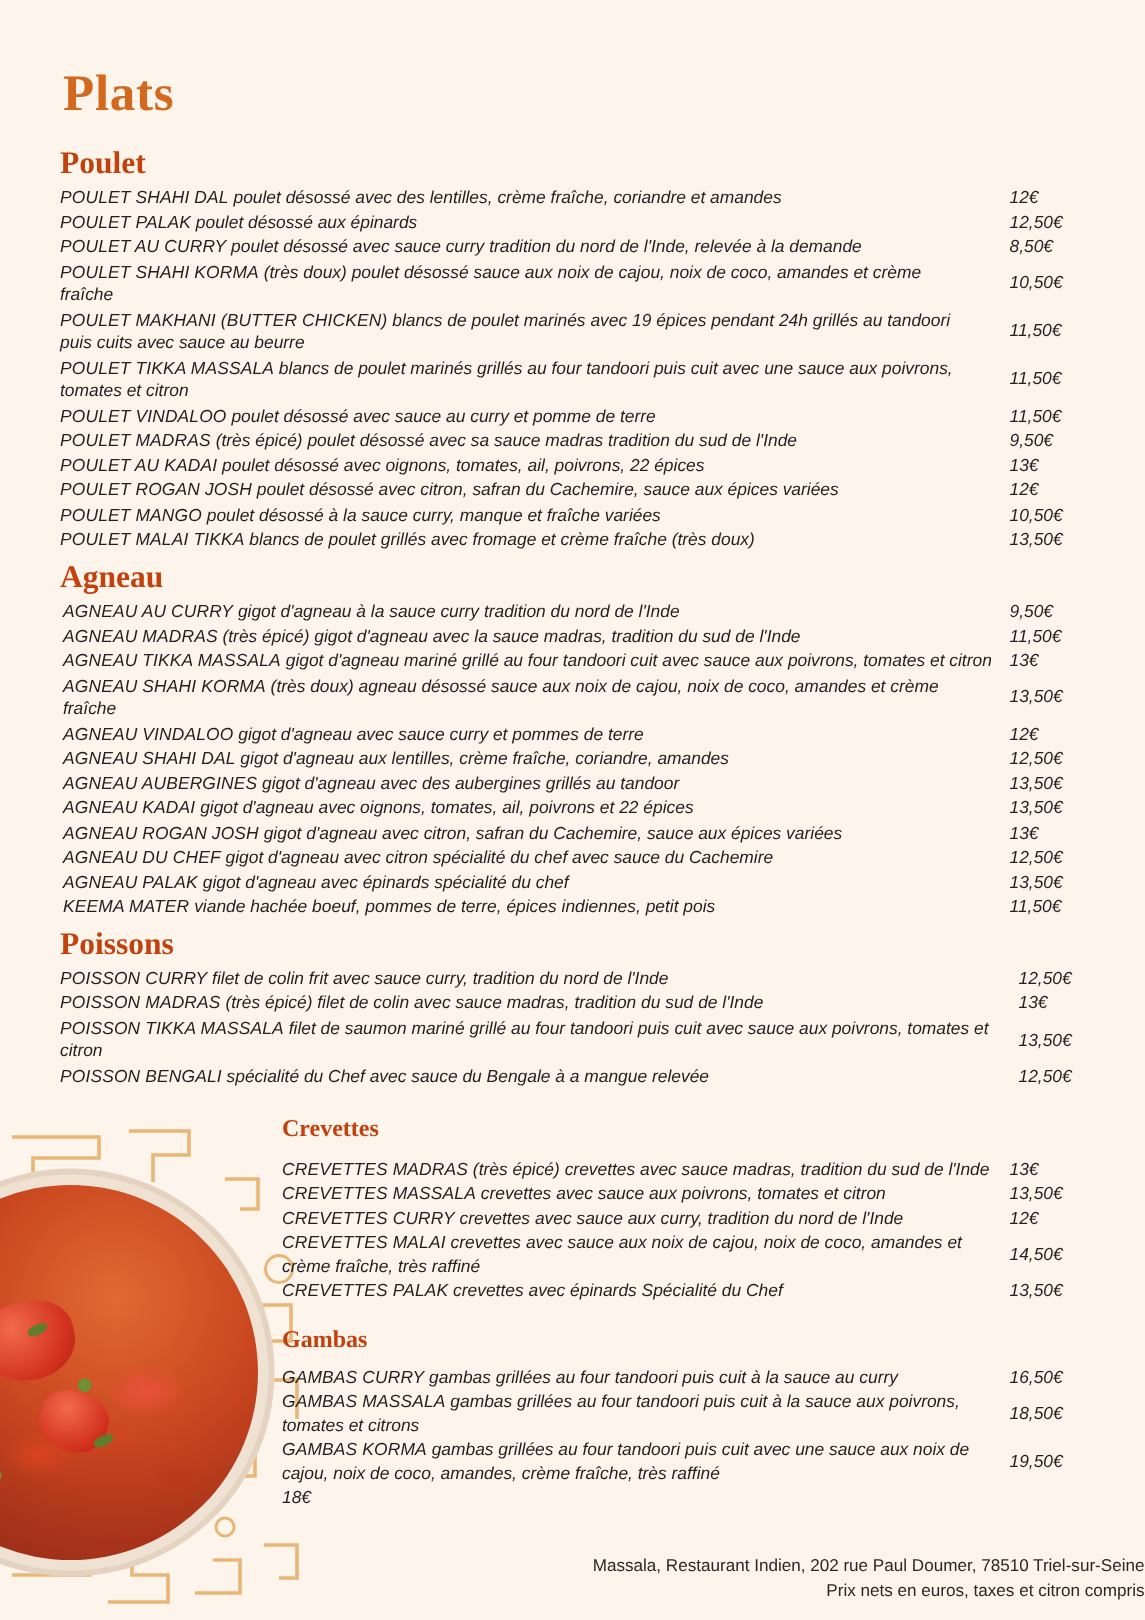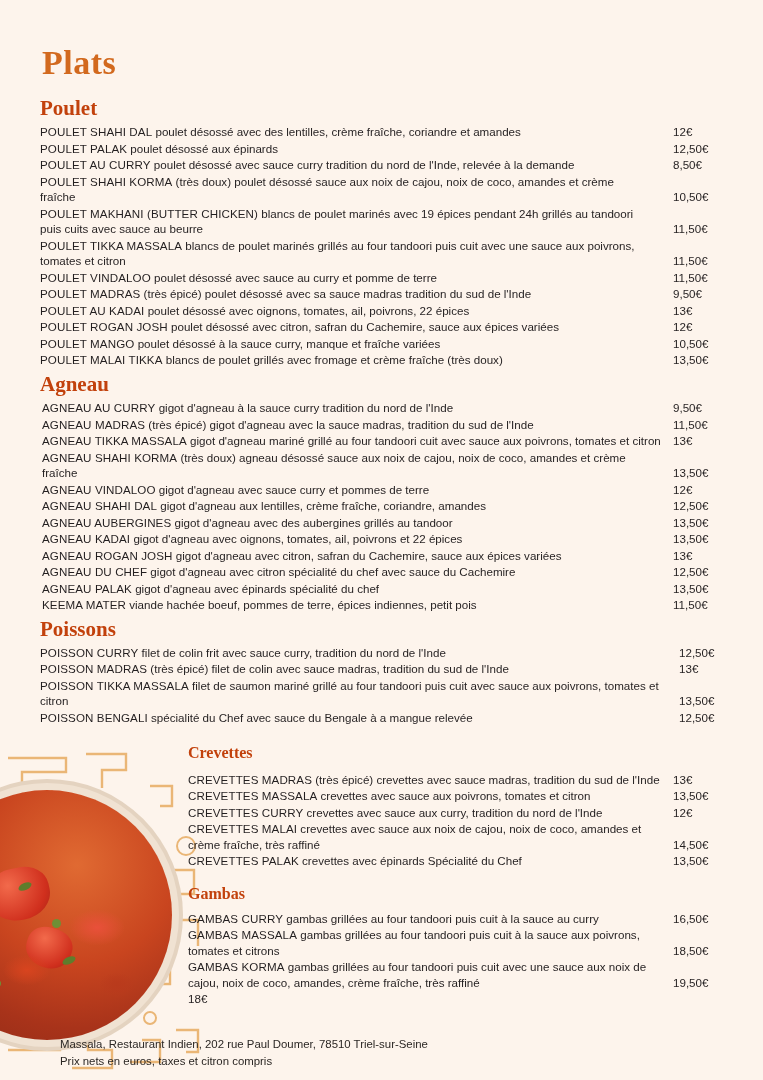--- a/index.html
+++ b/index.html
@@ -100,25 +100,26 @@
     color: #c2410c;
     margin: 4px 0 3px 0;
     padding-left: 2px;
   }
 
   .items {
     padding-left: 2px;
   }
   .item {
     display: flex;
-    align-items: flex-end;
+    align-items: center;
     justify-content: space-between;
     font-size: 11.6px;
     line-height: 1.34;
     margin-bottom: 1px;
+    font-style: italic;
   }
   .item .desc {
     flex: 1 1 auto;
     padding-right: 10px;
   }
   .item .desc .nm {
     letter-spacing: 0.1px;
   }
   .item .price {
     flex: 0 0 auto;
@@ -146,21 +147,21 @@
     margin-bottom: 4px;
   }
   .indent-block .item .price { width: 56px; }
   .indent-block .item .desc { max-width: 510px; }
 
   .footer {
     position: absolute;
     left: 0;
     right: 0;
     bottom: 10px;
-    text-align: left;
+    text-align: right;
     font-size: 11.4px;
     line-height: 1.5;
     color: #2b2724;
     z-index: 3;
     padding-left: 60px;
   }
 </style>
 </head>
 <body>
 

